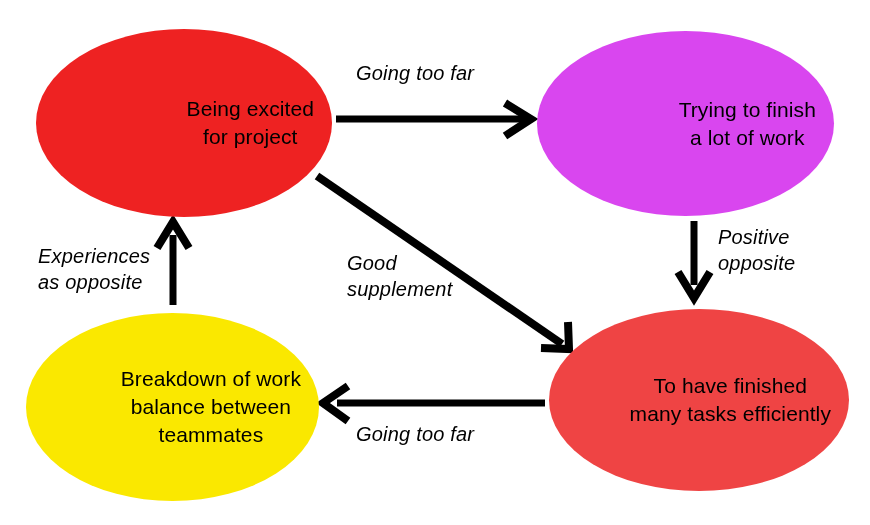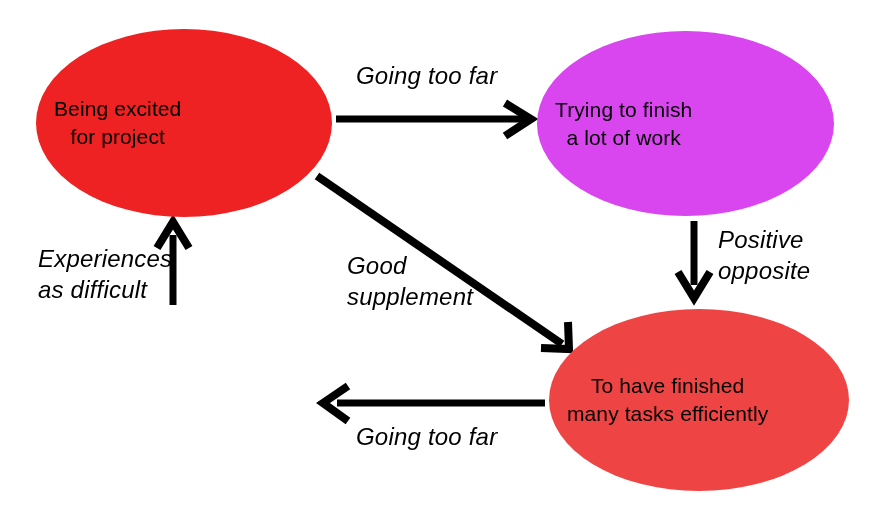--- a/index.html
+++ b/index.html
@@ -23,36 +23,36 @@
     top: 0;
     width: 870px;
     height: 525px;
     pointer-events: none;
   }
   .node {
     position: absolute;
     border-radius: 50%;
     display: flex;
     align-items: center;
-    justify-content: flex-start;
+    justify-content: flex-end;
     text-align: center;
     box-sizing: border-box;
   }
   .node-label {
     color: #000000;
     font-size: 21px;
     line-height: 1.32;
     white-space: pre-line;
     padding: 0 18px;
     letter-spacing: 0.1px;
   }
   .edge-label {
     position: absolute;
     color: #000000;
-    font-size: 24px;
+    font-size: 20px;
     font-style: italic;
     line-height: 1.3;
     white-space: pre-line;
     letter-spacing: 0.2px;
   }
   
   #node-red    { left: 36px;  top: 29px;  width: 296px; height: 188px; }
   #node-green  { left: 537px; top: 31px;  width: 297px; height: 185px; }
   #node-yellow { left: 26px;  top: 313px; width: 293px; height: 188px; }
   #node-blue   { left: 549px; top: 309px; width: 300px; height: 182px; }
@@ -99,32 +99,37 @@
   <div class="node" id="node-red" style="background: rgb(238, 34, 34);">
     <span class="node-label">Being excited
 for project</span>
   </div>
 
   <div class="node" id="node-green" style="background: #d946ef;">
     <span class="node-label">Trying to finish
 a lot of work</span>
   </div>
 
+  <div class="node" id="node-yellow" style="background: rgb(250, 232, 0);">
+    <span class="node-label">Breakdown of work
+balance between
+teammates</span>
+  </div>
 
   <div class="node" id="node-blue" style="background: #ef4444;">
     <span class="node-label">To have finished
 many tasks efficiently</span>
   </div>
 
   <div class="edge-label" id="label-top-going">Going too far</div>
 
   <div class="edge-label" id="label-positive">Positive
 opposite</div>
 
   <div class="edge-label" id="label-bottom-going">Going too far</div>
 
   <div class="edge-label" id="label-experiences">Experiences
-as difficult</div>
+as opposite</div>
 
   <div class="edge-label" id="label-good-supp">Good
 supplement</div>
 
 </div>
 
 </body></html>

